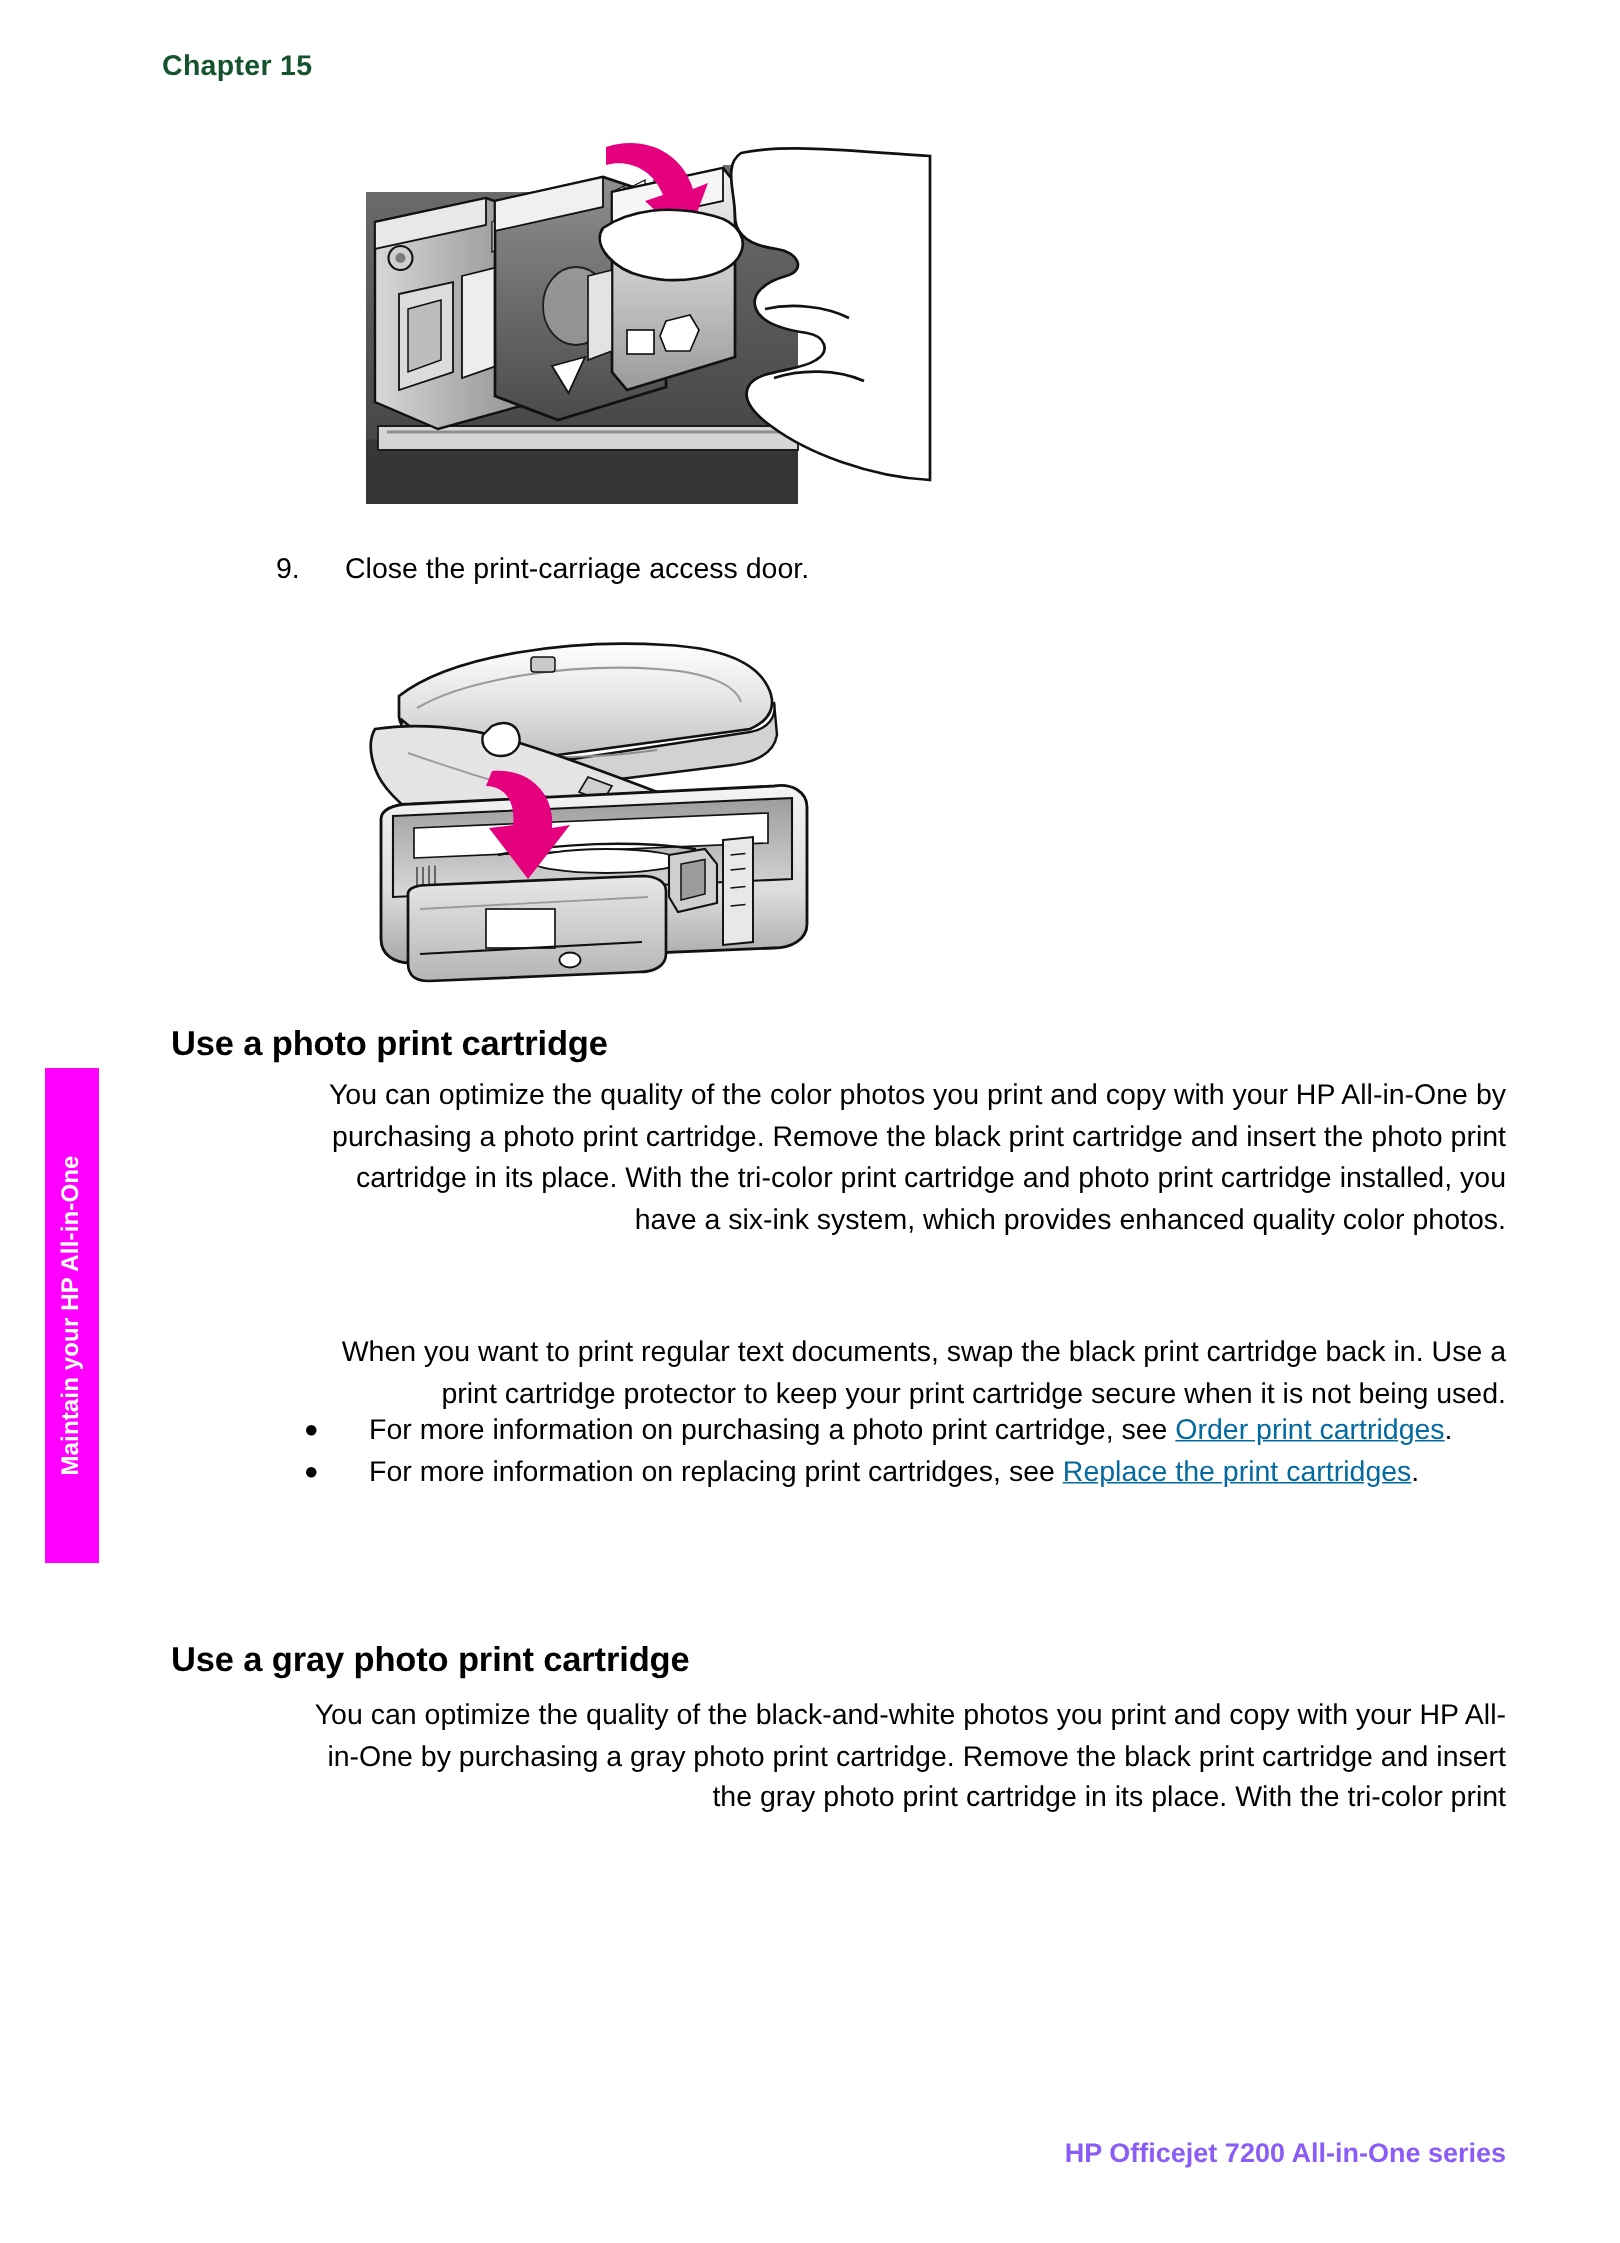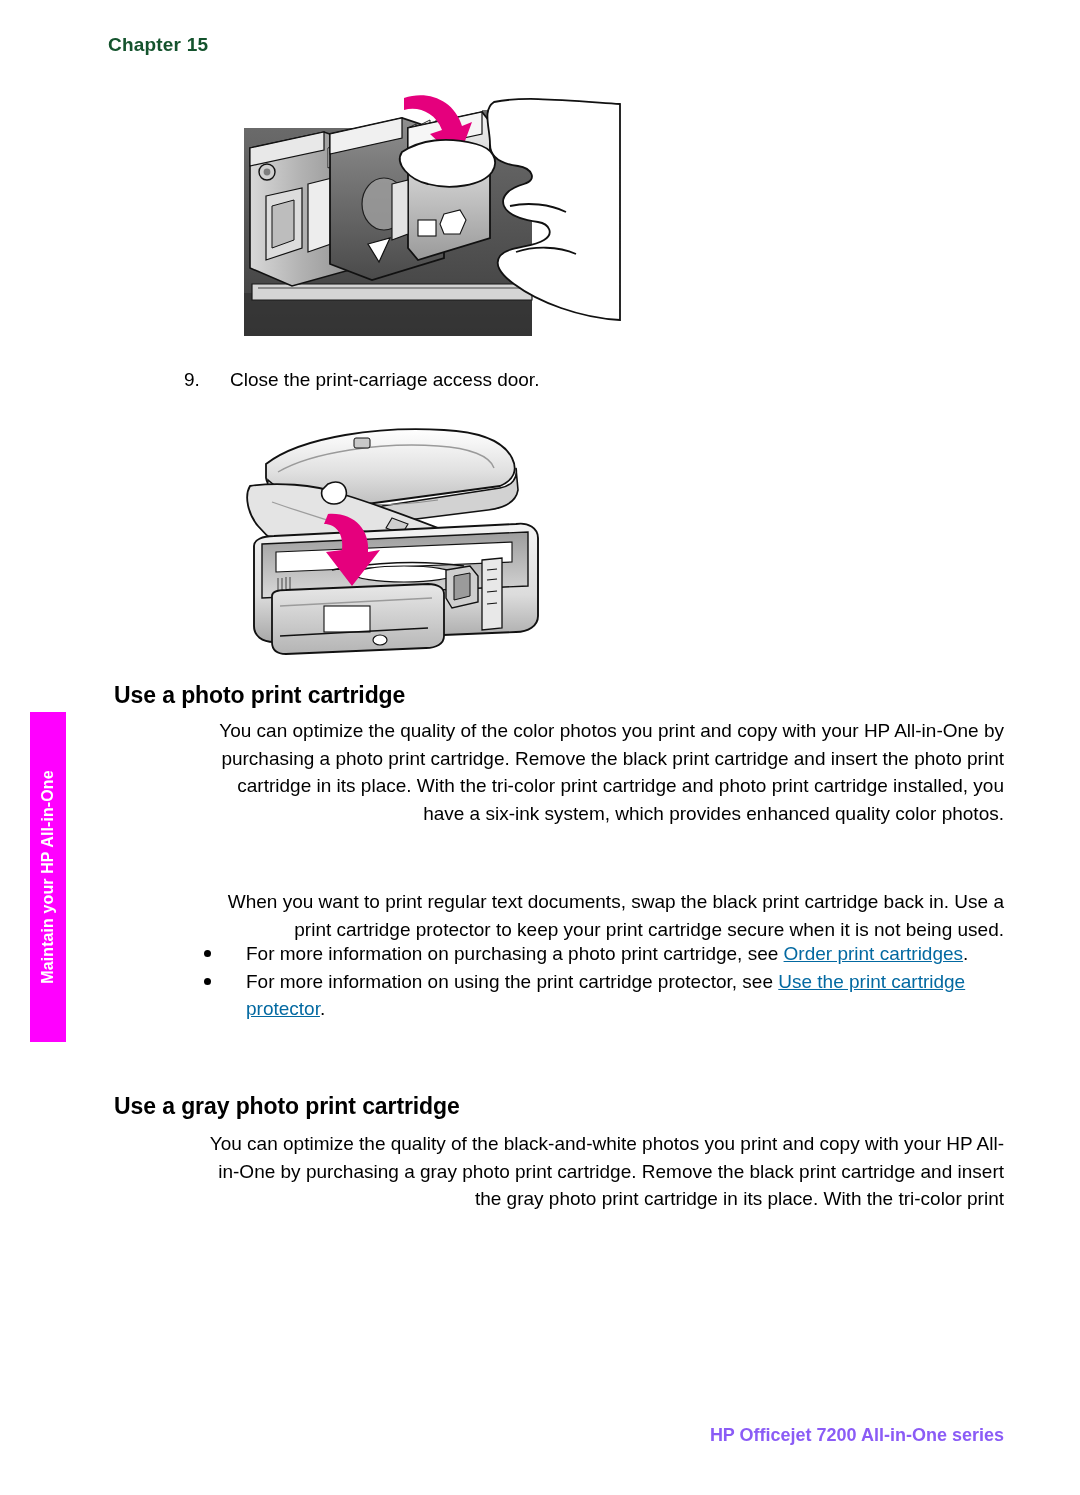--- a/index.html
+++ b/index.html
@@ -337,21 +337,21 @@
 
 <div class="body-para" id="para-photo-1">You can optimize the quality of the color photos you print and copy with your HP All-in-One by purchasing a photo print cartridge. Remove the black print cartridge and insert the photo print cartridge in its place. With the tri-color print cartridge and photo print cartridge installed, you have a six-ink system, which provides enhanced quality color photos.</div>
 
 <div class="body-para" id="para-photo-2">When you want to print regular text documents, swap the black print cartridge back in. Use a print cartridge protector to keep your print cartridge secure when it is not being used.</div>
 
 <div class="bullet-list">
   <p class="bullet-item">
     <span class="bullet-dot"></span><span>For more information on purchasing a photo print cartridge, see </span><a class="xref" href="#">Order print cartridges</a><span>.</span>
   </p>
   <p class="bullet-item">
-    <span class="bullet-dot"></span><span>For more information on using the print cartridge protector, see </span><a class="xref" href="#">Use the print cartridge protector</a><span>.</span>
+    <span class="bullet-dot"></span><span>For more information on replacing print cartridges, see </span><a class="xref" href="#">Replace the print cartridges</a><span>.</span>
   </p>
 </div>
 
 <div class="section-heading" id="heading-gray">Use a gray photo print cartridge</div>
 
 <div class="body-para" id="para-gray-1">You can optimize the quality of the black-and-white photos you print and copy with your HP All-in-One by purchasing a gray photo print cartridge. Remove the black print cartridge and insert the gray photo print cartridge in its place. With the tri-color print</div>
 
 <div class="footer-page-number">160</div>
 
 <div class="footer-product">HP Officejet 7200 All-in-One series</div>

